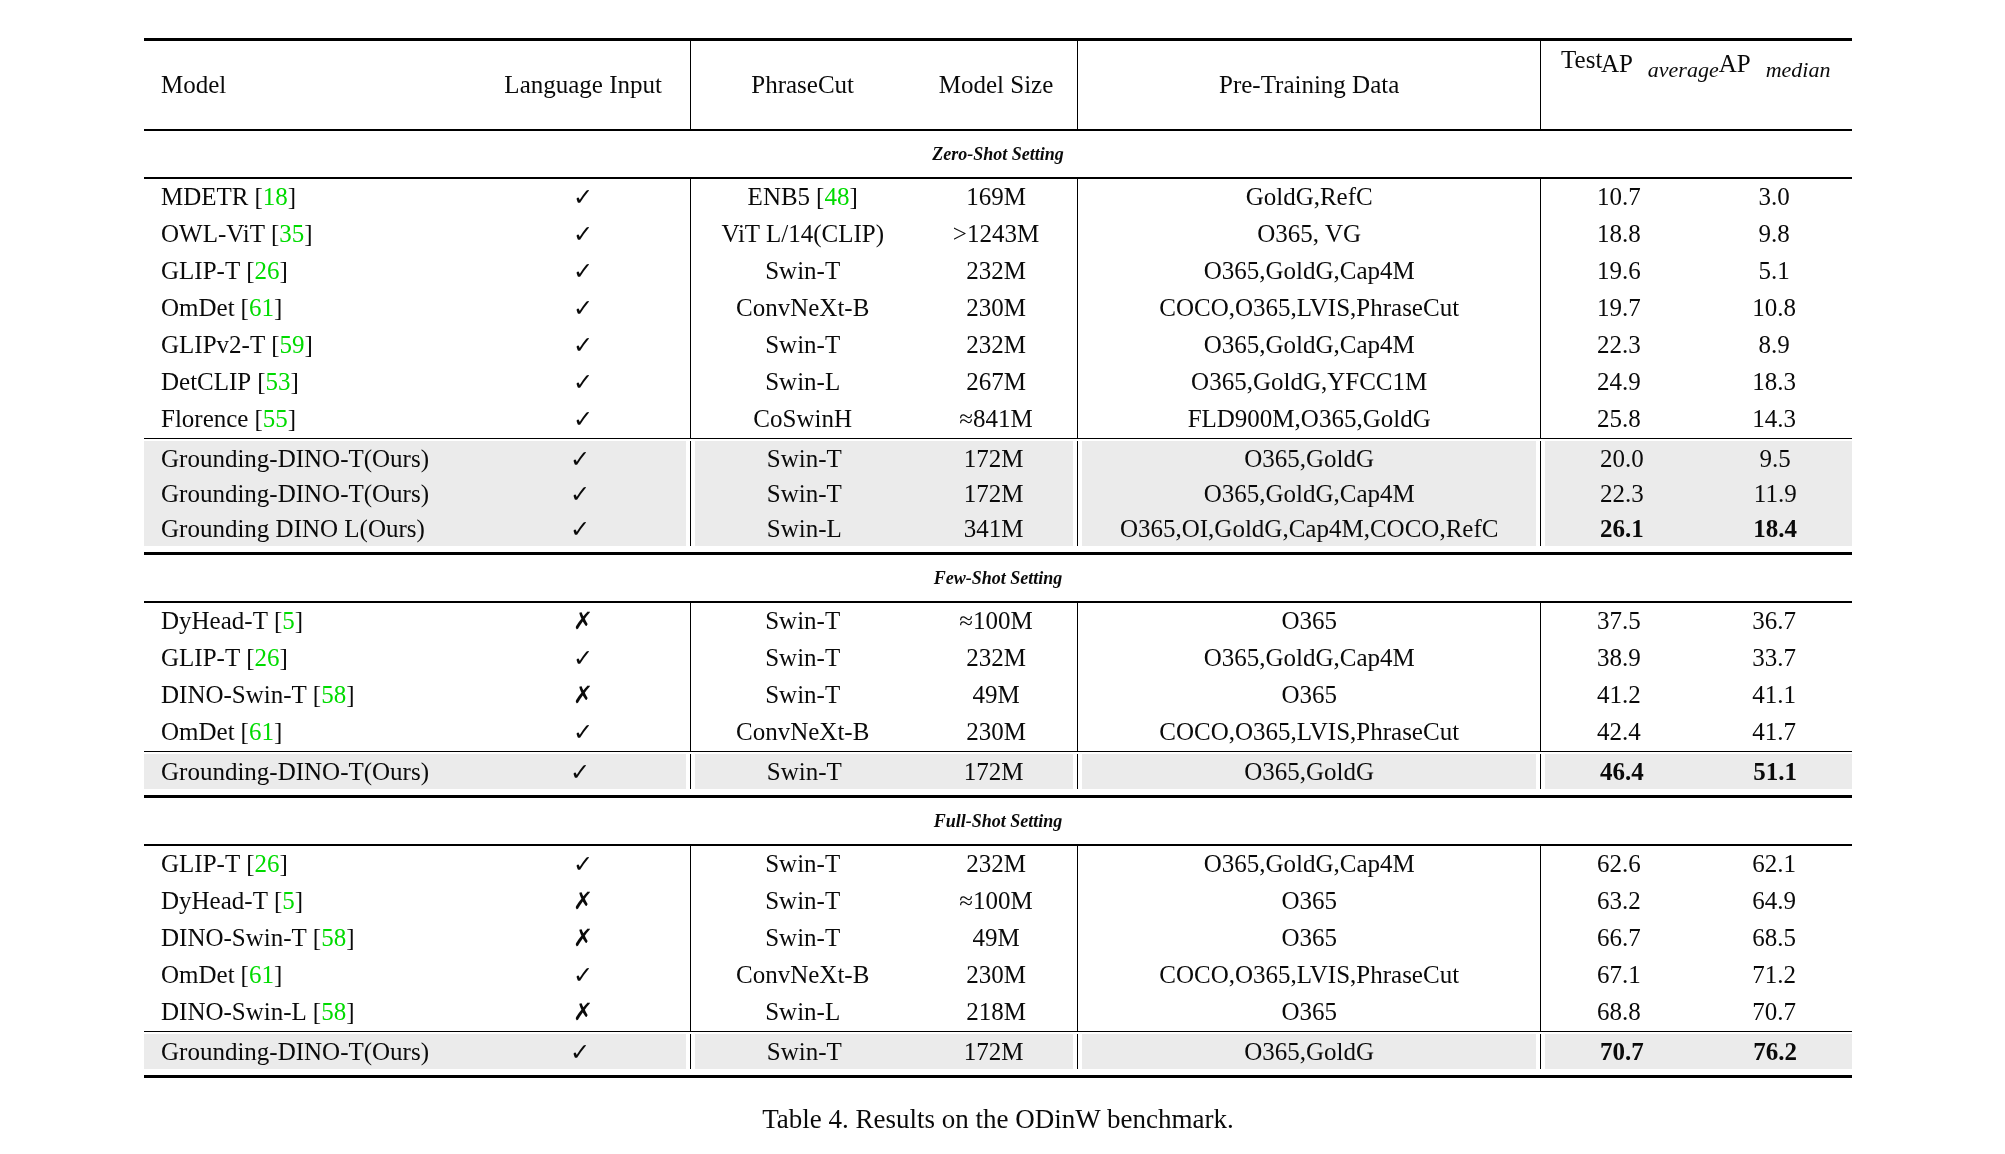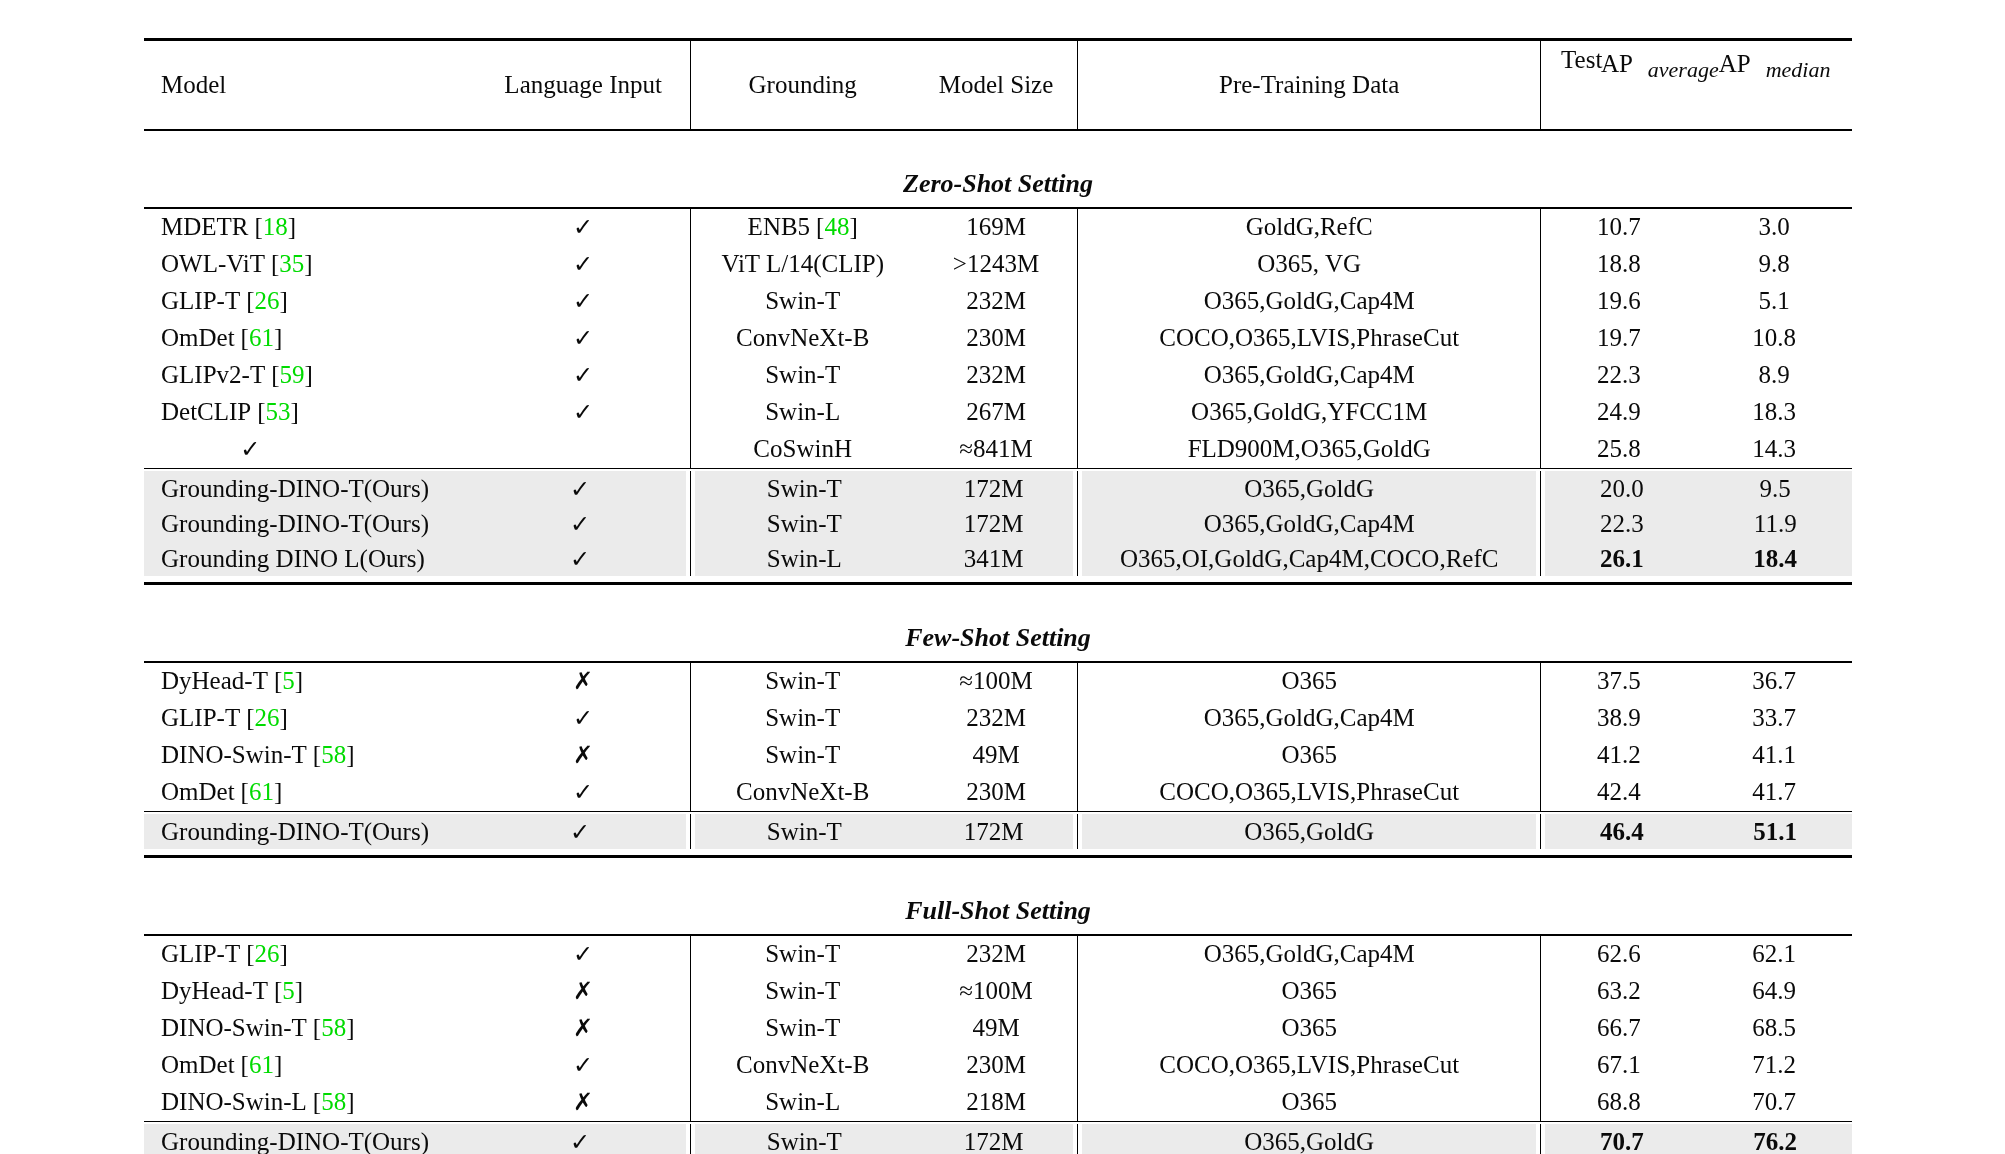--- a/index.html
+++ b/index.html
@@ -39,21 +39,21 @@
 
   
   .header-row .cell { font-size: 25px; }
   .hdr-test-area { justify-content: center; }
   .hdr-test-label { text-align: center; height: 40%; display: flex; align-items: flex-end; justify-content: center; padding-bottom: 2px; }
   .hdr-ap-row { display: flex; height: 52%; }
   .apsub { font-style: italic; font-size: 22px; position: relative; top: 6px; }
 
   
   .srow { height: 46px; display: flex; align-items: center; justify-content: center;
-          font-style: italic; font-weight: 600; font-size: 26px; margin-top: 30px; }
+          font-style: italic; font-weight: 600; font-size: 18px; }
 
   
   .rowgroup.gray { padding: 2px 0 3px 0; }
   .rowgroup.gray .trow { height: 35px; }
   .rowgroup.gray .area-a .inner { background: var(--hl); margin-right: 4px; }
   .rowgroup.gray .area-b .inner { background: var(--hl); margin: 0 4px; }
   .rowgroup.gray .area-c .inner { background: var(--hl); margin: 0 4px; }
   .rowgroup.gray .area-d .inner { background: var(--hl); margin-left: 4px; }
 
   .cite { color: var(--green); }
@@ -71,21 +71,21 @@
 
   <div class="trow header-row">
     <div class="area area-a">
       <div class="inner">
         <div class="cell model-cell">Model</div>
         <div class="cell lang-cell">Language Input</div>
       </div>
     </div>
     <div class="area area-b">
       <div class="inner">
-        <div class="cell backbone-cell">Grounding</div>
+        <div class="cell backbone-cell">PhraseCut</div>
         <div class="cell size-cell">Model Size</div>
       </div>
     </div>
     <div class="area area-c">
       <div class="inner">
         <div class="cell pretrain-cell">Pre-Training Data</div>
       </div>
     </div>
     <div class="area area-d hdr-test-area">
       <div class="hdr-test-label">Test</div>
@@ -297,20 +297,24 @@
           <div class="area area-d">
             <div class="inner">
               <div class="cell ap-cell">24.9</div>
               <div class="cell ap-cell">18.3</div>
             </div>
           </div>
         </div>
         <div class="trow">
           <div class="area area-a">
             <div class="inner">
+              <div class="cell model-cell">
+                <span>Florence</span>
+                <span class="bracket-grp"><span>[</span><span class="cite">55</span><span>]</span></span>
+              </div>
               <div class="cell lang-cell">
                 <span class="mark">✓</span>
               </div>
             </div>
           </div>
           <div class="area area-b">
             <div class="inner">
               <div class="cell backbone-cell">
                 <span>CoSwinH</span>
               </div>

